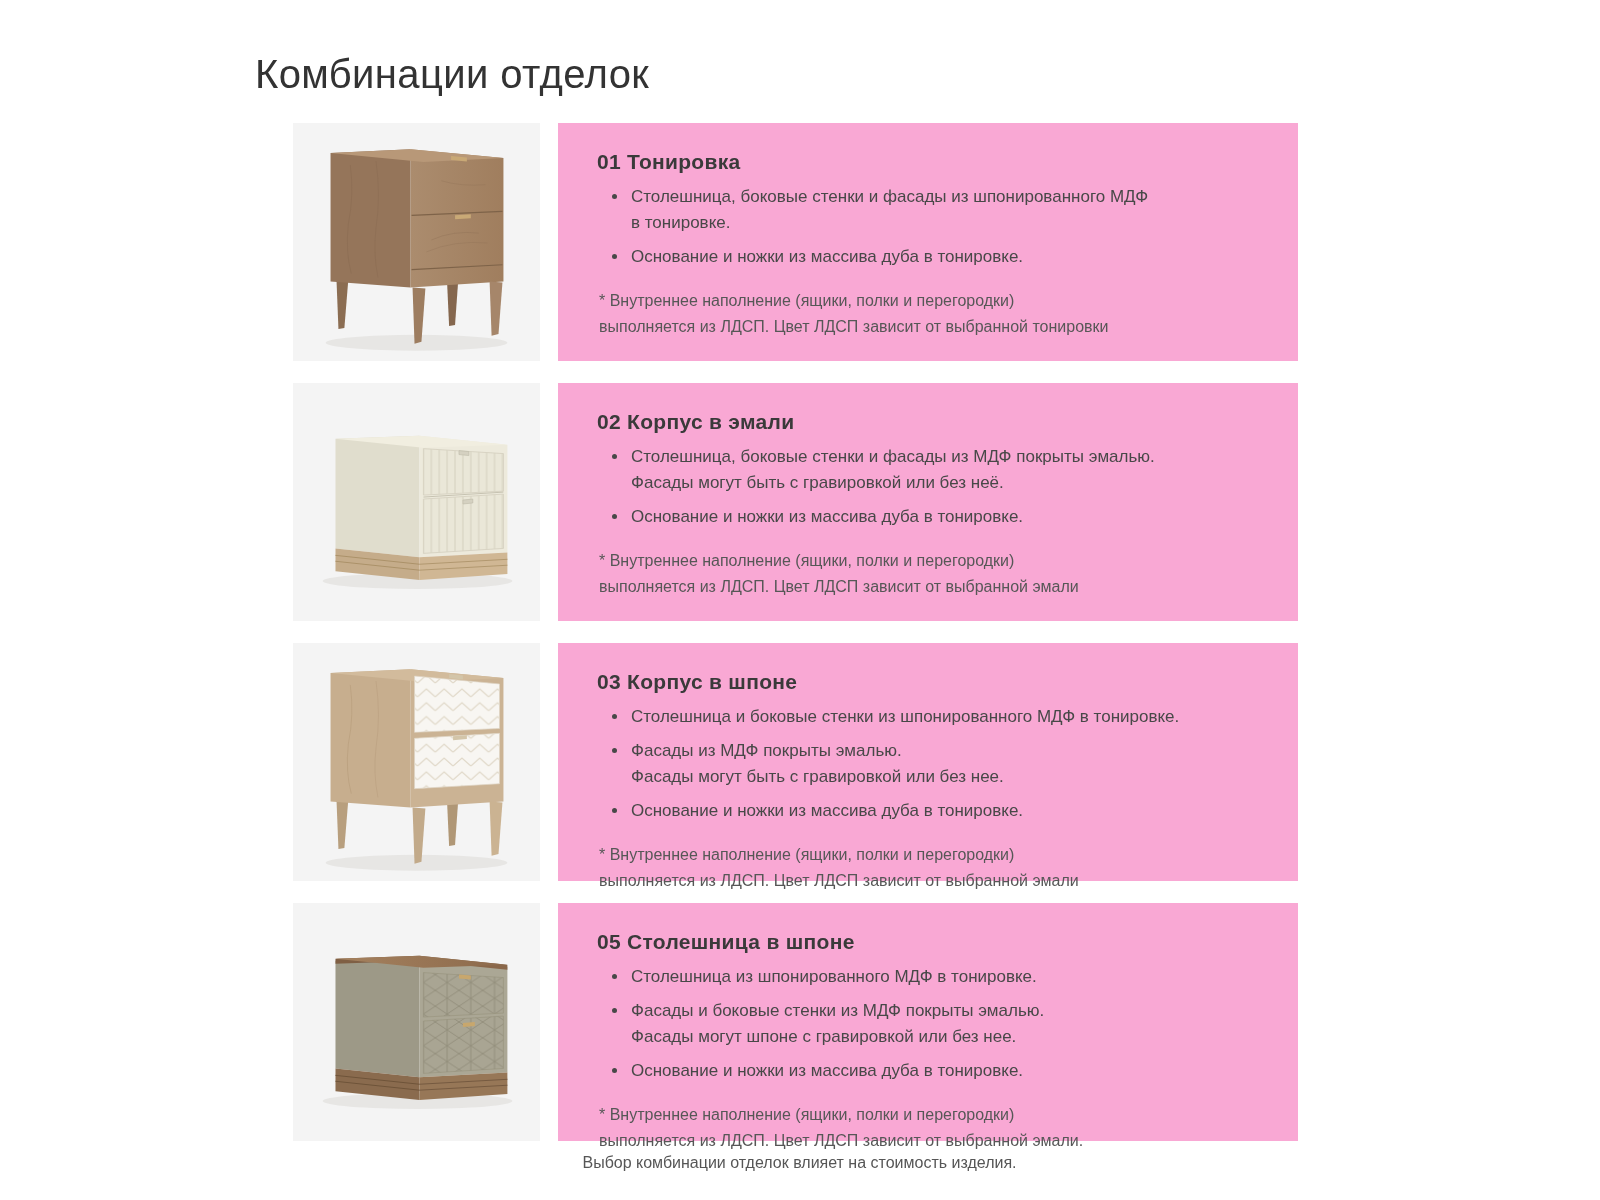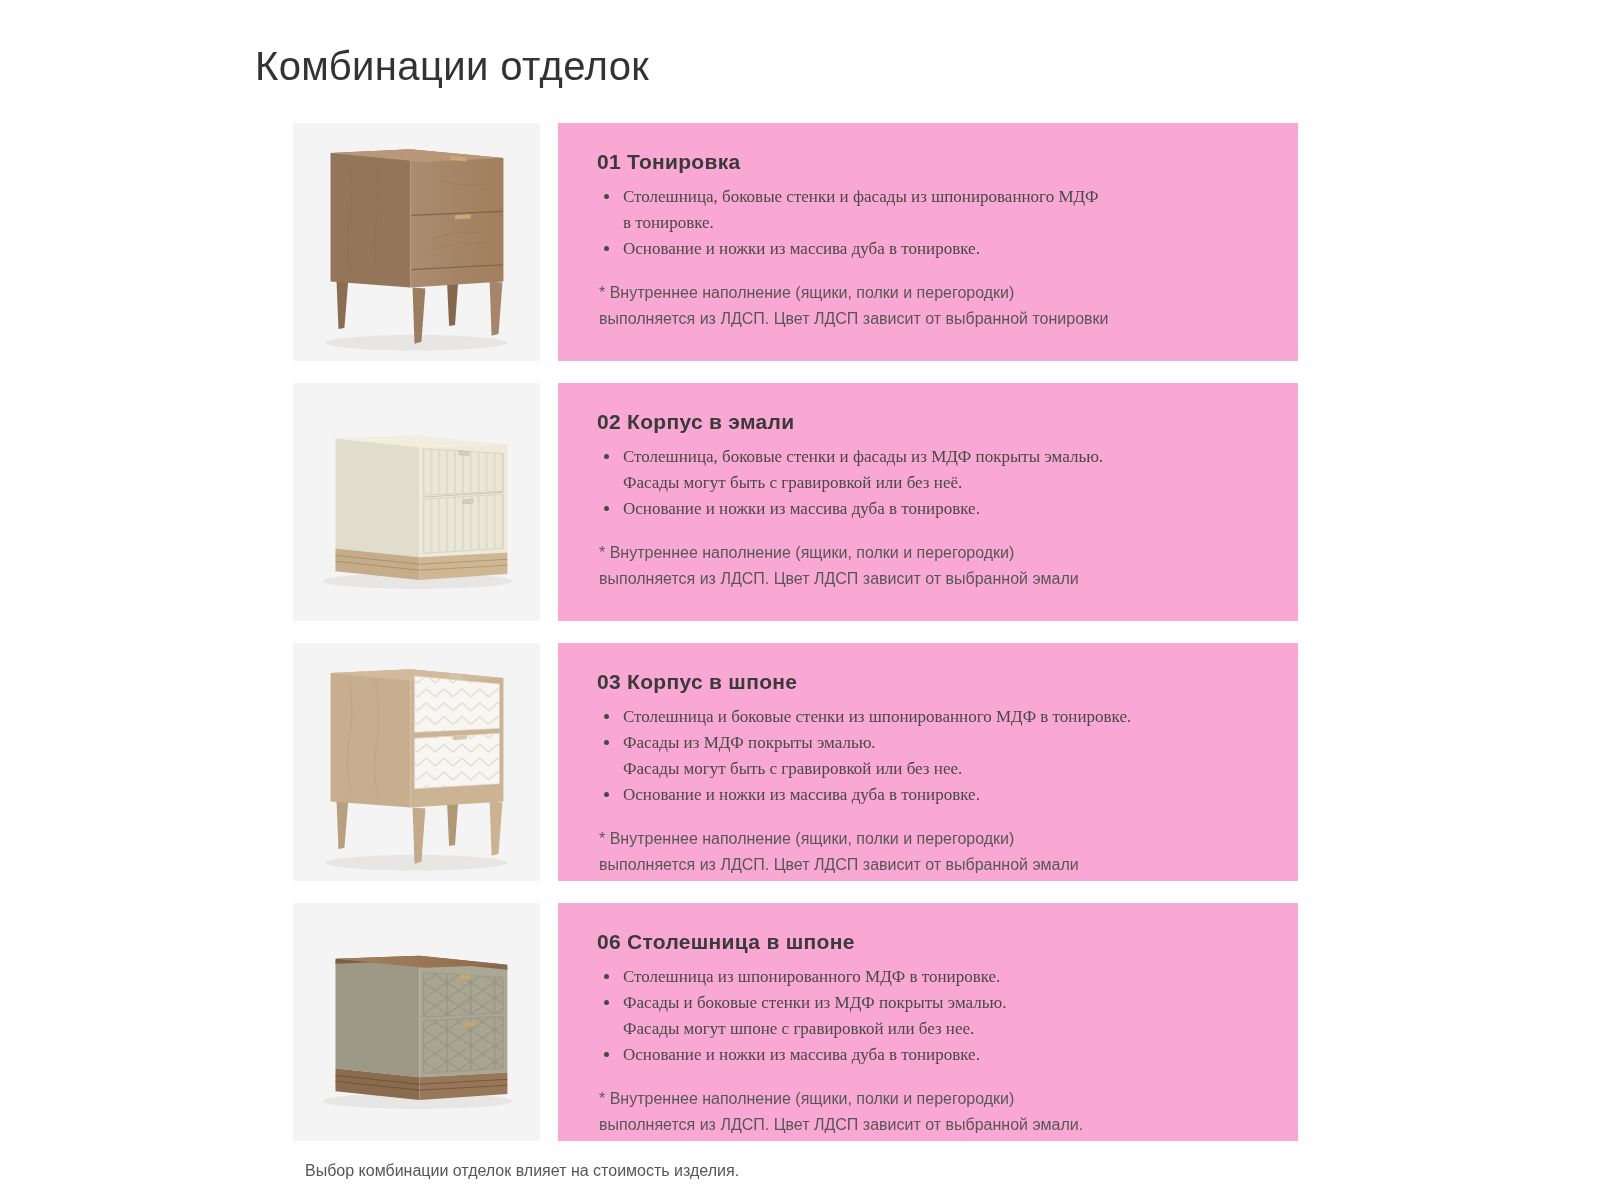--- a/index.html
+++ b/index.html
@@ -1,46 +1,46 @@
 <!DOCTYPE html>
 <html><head>
 <meta charset="utf-8">
 <style>
   html,body{margin:0;padding:0;}
   body{
     width:1600px;height:1200px;position:relative;background:#ffffff;
     font-family:"Liberation Sans", sans-serif;color:#444;overflow:hidden;
   }
   .page-title{
-    position:absolute;left:255px;top:44px;margin:0;
+    position:absolute;left:255px;top:52px;margin:0;
     font-size:40px;font-weight:400;color:#333;letter-spacing:.4px;
   }
   .content{position:absolute;left:293px;top:123px;width:1005px;}
   .row{display:flex;margin-bottom:22px;}
   .image-panel{
     width:247px;height:238px;background:#f4f4f4;flex:0 0 auto;margin-right:18px;
     display:flex;align-items:center;justify-content:center;
   }
   .image-panel svg{display:block;}
   .text-panel{
     flex:1;height:238px;background:#f9a8d4;box-sizing:border-box;
     padding:27px 34px 0 39px;
   }
   .section-heading{
     margin:0 0 10px;font-size:21px;font-weight:700;color:#3a3a3a;letter-spacing:.3px;
   }
   .features{margin:0;padding-left:24px;font-size:17px;line-height:26px;color:#484848;}
-  .features li{white-space:pre-line;padding-left:2px;margin:0;font-family:Liberation Serif, serif;}
+  .features li{white-space:pre-line;padding-left:2px;margin:8px;}
   .note{
     white-space:pre-line;margin:18px 0 0 2px;font-size:16px;
     color:#575757;line-height:26px;
   }
   .footer-note{
-    position:absolute;left:293px;top:1150px;width:1005px;margin:12px;
-    text-align:left;font-size:16px;color:#565656;
+    position:absolute;left:293px;top:1150px;width:1005px;margin:4px;
+    text-align:center;font-size:16px;color:#565656;
   }
 </style>
 </head>
 <body>
 
 <h1 class="page-title">Комбинации отделок</h1>
 
 <div class="content">
 
   <div class="row">
@@ -183,21 +183,21 @@
         <polygon points="43,56 128,53 217,62 132,65" fill="url(#g4t)"></polygon>
         <polygon points="168,72 180,73 180,77 168,76" fill="#c8a76d"></polygon>
         <polygon points="172,121 184,120 184,124 172,125" fill="#c8a76d"></polygon>
         <polygon points="43,167 128,176 128,199 43,190" fill="#8a6b4e"></polygon>
         <polygon points="128,176 217,171 217,193 128,199" fill="#977757"></polygon>
         <path d="M128,183 L217,178 M128,189 L217,184" stroke="#755940" stroke-width="1" fill="none"></path>
         <path d="M43,174 L128,183 M43,180 L128,189" stroke="#6e5339" stroke-width="1" fill="none"></path>
       </svg>
     </div>
     <div class="text-panel">
-      <h2 class="section-heading">06 Столешница в шпоне</h2>
+      <h2 class="section-heading">05 Столешница в шпоне</h2>
       <ul class="features">
         <li>Столешница из шпонированного МДФ в тонировке.</li>
         <li>Фасады и боковые стенки из МДФ покрыты эмалью.
 Фасады могут шпоне с гравировкой или без нее.</li>
         <li>Основание и ножки из массива дуба в тонировке.</li>
       </ul>
       <p class="note">* Внутреннее наполнение (ящики, полки и перегородки)
 выполняется из ЛДСП. Цвет ЛДСП зависит от выбранной эмали.</p>
     </div>
   </div>

